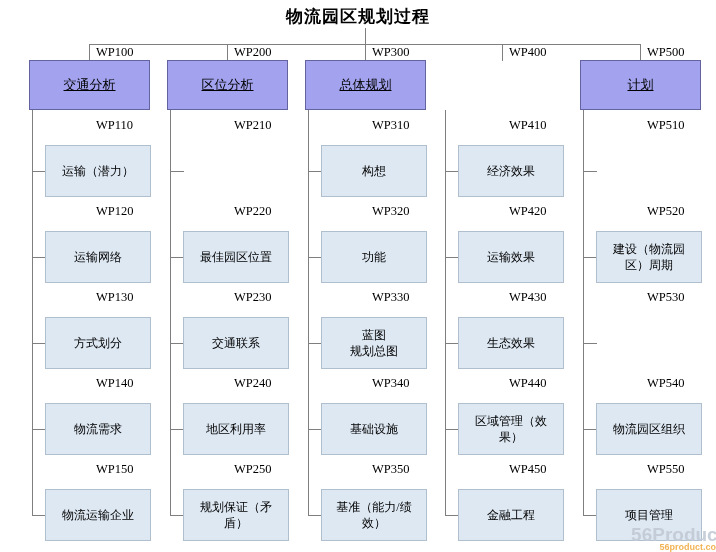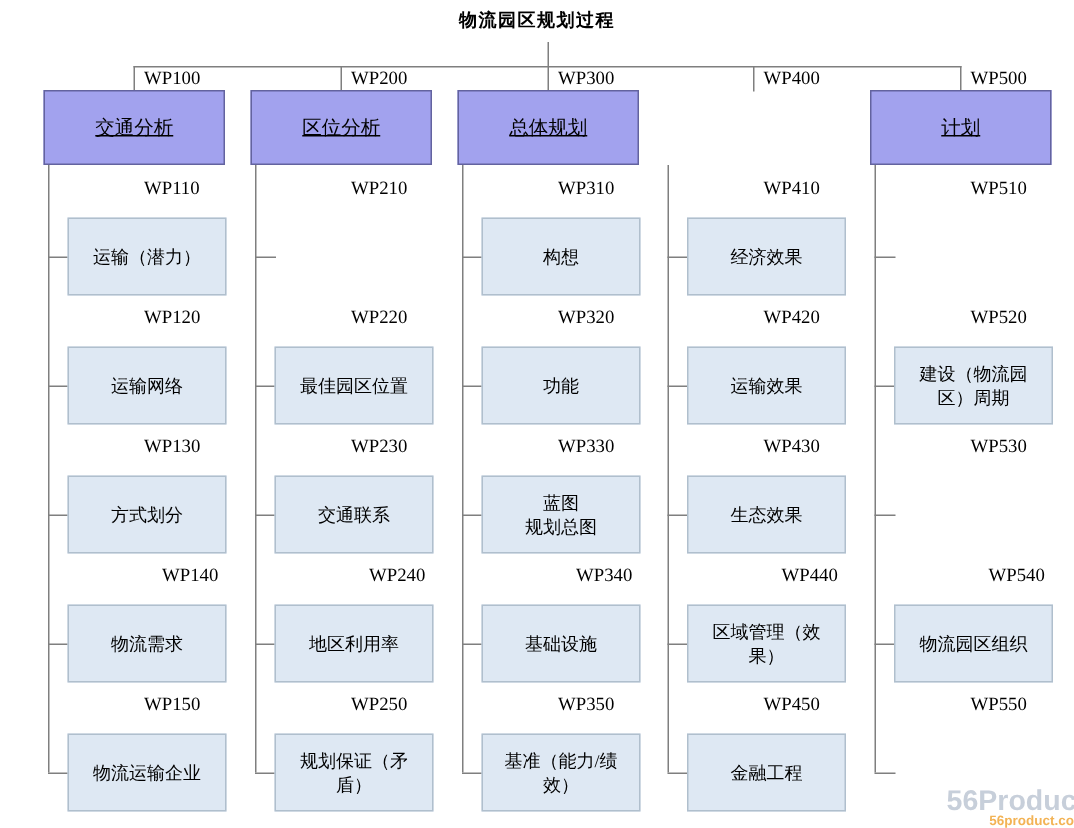--- a/index.html
+++ b/index.html
@@ -3,21 +3,21 @@
 <meta charset="utf-8">
 <style>
   html,body{margin:0;padding:0;background:#fff;}
   #stage{
     position:relative;width:716px;height:552px;background:#ffffff;
     overflow:hidden;font-family:"Liberation Serif","DejaVu Serif",serif;color:#000;
   }
   .title{
     position:absolute;top:5px;left:0;width:716px;text-align:center;
     font-family:"Liberation Sans","DejaVu Sans",sans-serif;
-    font-weight:bold;font-size:12px;letter-spacing:1px;
+    font-weight:bold;font-size:17px;letter-spacing:1px;
   }
   .hline,.vline{position:absolute;background:#7f7f7f;}
   .hline{height:1px;}
   .vline{width:1px;}
   .col{position:absolute;top:0;left:var(--x);width:121px;height:396px;}
   .hdr-box{
     position:absolute;left:0;top:60px;width:121px;height:50px;box-sizing:border-box;
     background:#a2a2ee;border:1px solid #63639f;
     display:flex;align-items:center;justify-content:center;
     font-size:13px;text-align:center;text-decoration:underline;
@@ -30,21 +30,21 @@
   }
   .hdr-code{top:45px;}
   .task-box{
     position:absolute;left:16px;width:106px;height:52px;box-sizing:border-box;
     background:#dee8f3;border:1px solid #b0bfcd;
     display:flex;align-items:center;justify-content:center;
     font-size:12px;line-height:16px;text-align:center;white-space:pre-line;
     padding:1px 2px;
   }
   .code.r0,.wp-code.r0{top:118px;} .wp-code.r1{top:204px;} .wp-code.r2{top:290px;}
-  .wp-code.r3{top:376px;margin-left:12px;} .wp-code.r4{top:462px;}
+  .wp-code.r3{top:376px;} .wp-code.r4{top:462px;}
   .task-box.r0{top:145px;} .task-box.r1{top:231px;} .task-box.r2{top:317px;}
   .task-box.r3{top:403px;} .task-box.r4{top:489px;}
   .stub.r0{top:171px;} .stub.r1{top:257px;} .stub.r2{top:343px;}
   .stub.r3{top:429px;} .stub.r4{top:515px;}
   .watermark{
     position:absolute;right:-8px;bottom:0;text-align:right;z-index:5;pointer-events:none;
   }
   .watermark .wm1{
     font-family:"Liberation Sans","DejaVu Sans",sans-serif;
     font-weight:bold;font-size:19px;line-height:17px;color:#c2cad6;opacity:.9;
@@ -164,20 +164,21 @@
     <div class="stub r3"></div>
     <div class="stub r4"></div>
     <div class="wp-code r0">WP510</div>
     <div class="wp-code r1">WP520</div>
     <div class="task-box r1">建设（物流园
 区）周期</div>
     <div class="wp-code r2">WP530</div>
     <div class="wp-code r3">WP540</div>
     <div class="task-box r3">物流园区组织</div>
     <div class="wp-code r4">WP550</div>
+    <div class="task-box r4">项目管理</div>
   </div>
 
   <div class="watermark">
     <div class="wm1">56Product</div>
     <div class="wm2">56product.com</div>
   </div>
 
 </div>
 
 </body></html>

